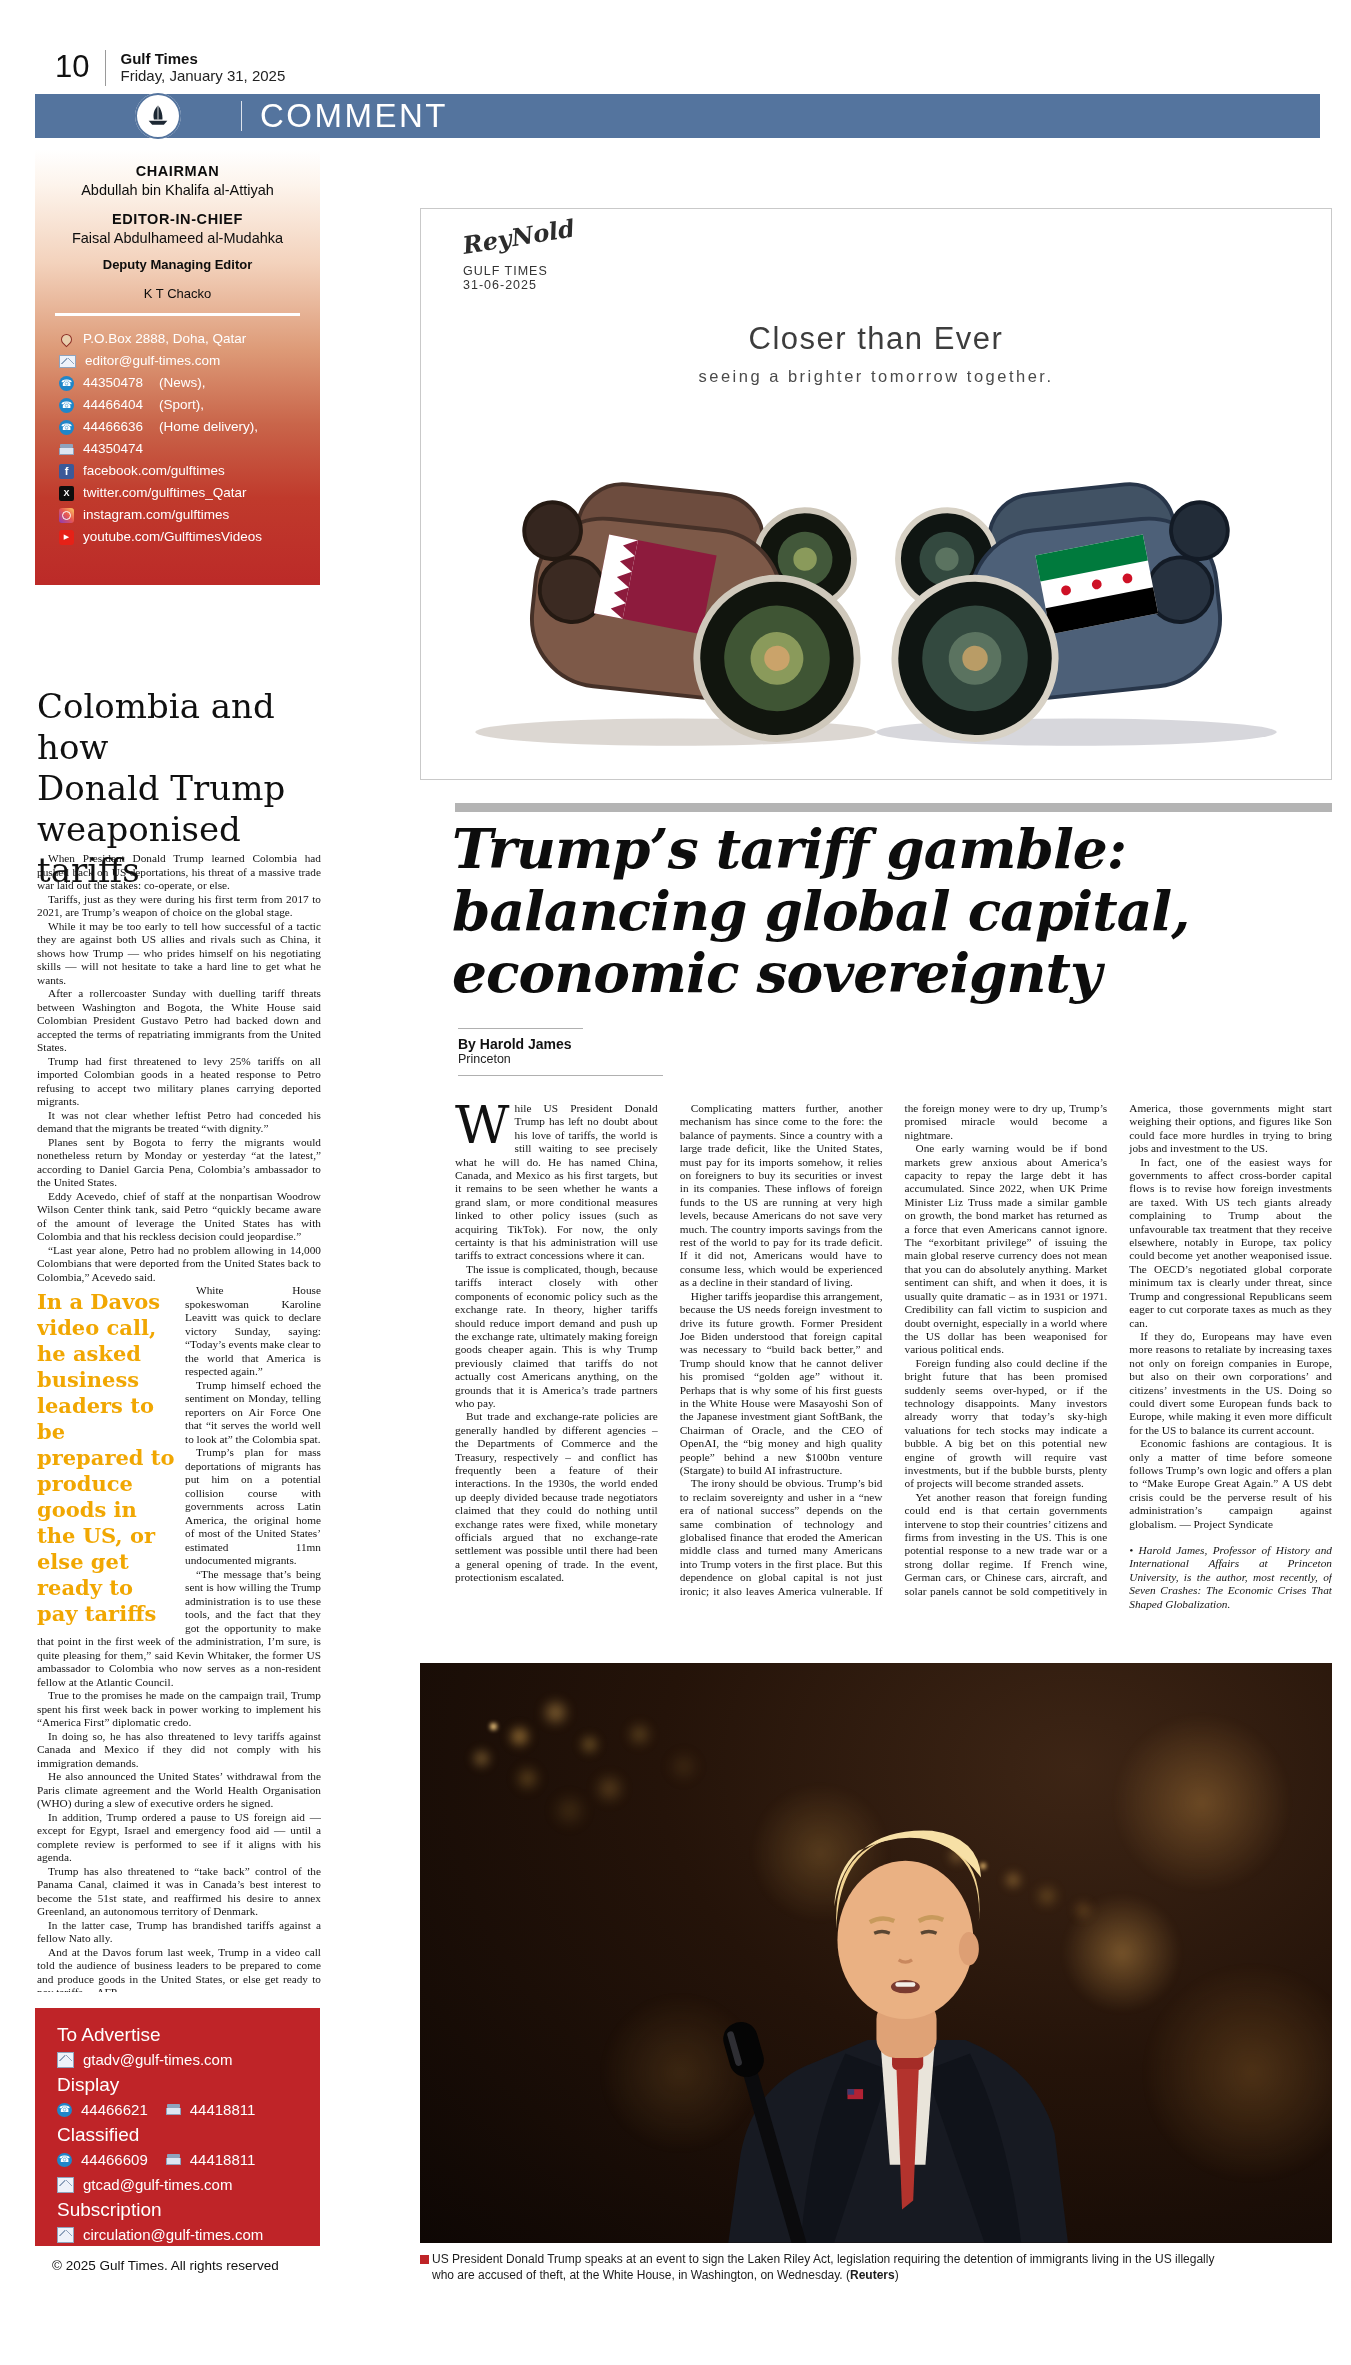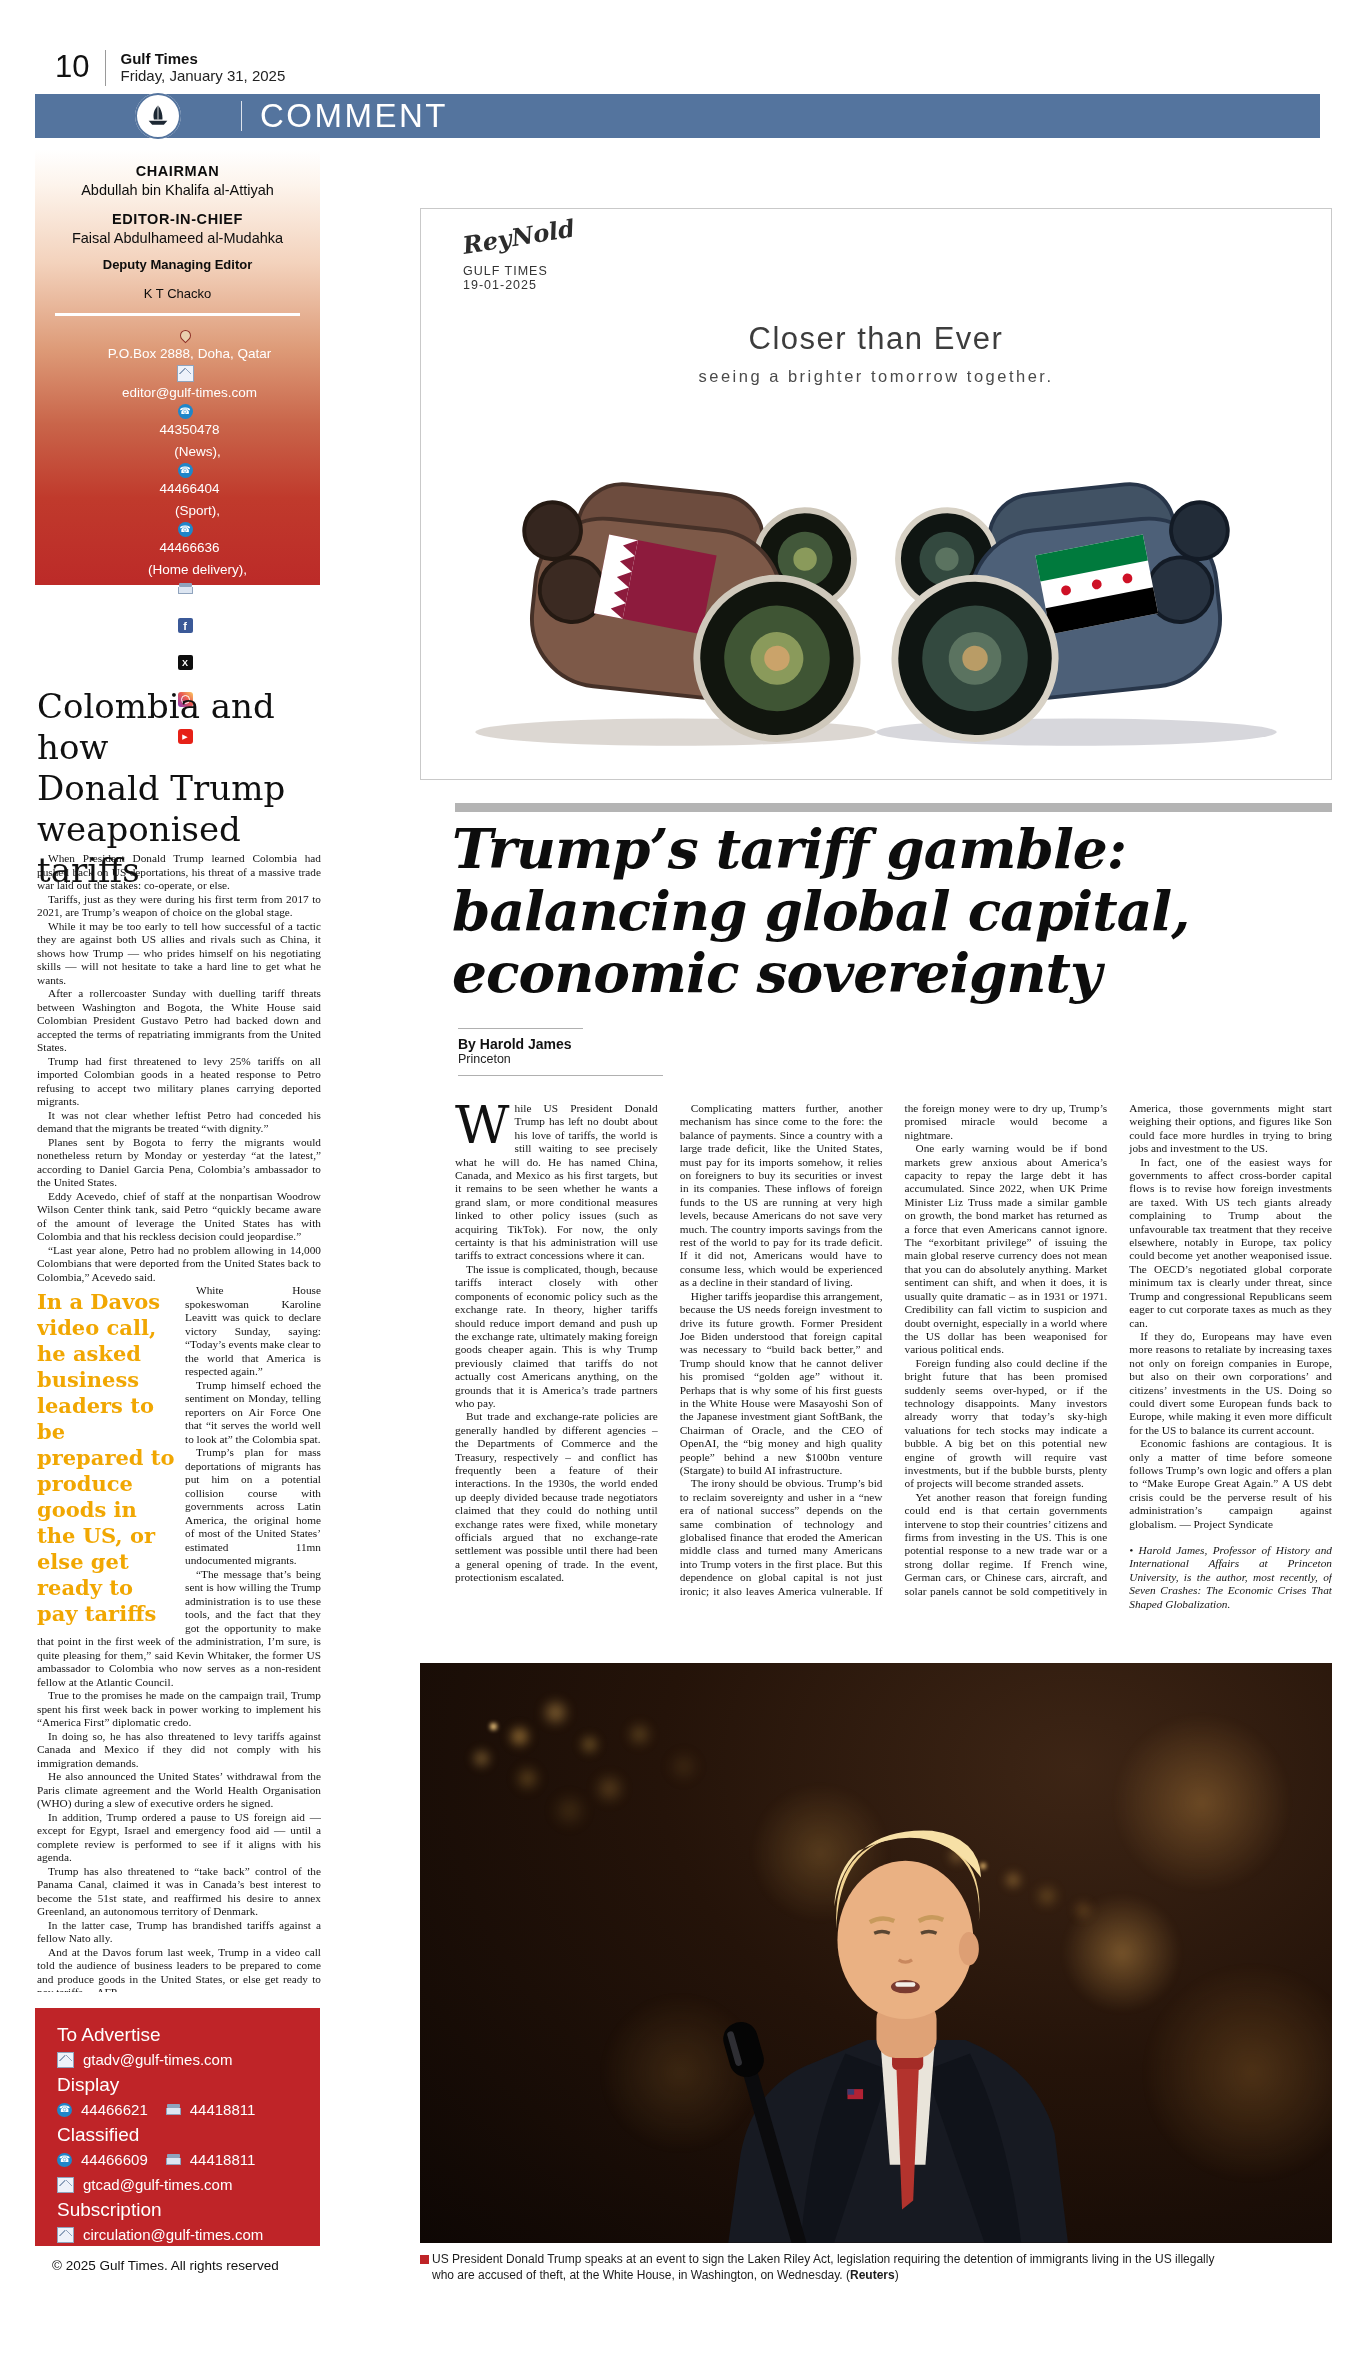--- a/index.html
+++ b/index.html
@@ -18,21 +18,21 @@
   .banner-title{color:#fff;font-size:33px;font-weight:300;letter-spacing:2.5px;line-height:44px;}
   
   .masthead{position:absolute;left:35px;top:150px;width:285px;height:435px;text-align:center;
     background:linear-gradient(180deg,#ffffff 0%,#fdf4ec 8%,#f3d2bc 26%,#dd9a77 46%,#c9654a 63%,#c03a2c 80%,#bc2a28 100%);}
   .m-label{font-weight:700;font-size:14.5px;letter-spacing:.6px;color:#0d0d0d;margin-top:13px;}
   .m-name{font-size:14.5px;color:#0d0d0d;margin-top:3px;}
   .m-sub{font-weight:700;font-size:13px;color:#0d0d0d;margin-top:11px;}
   .m-subname{font-size:13px;color:#0d0d0d;margin-top:14px;}
   .mast-rule{height:3px;background:#fff;margin:12px 20px 12px;}
   .contacts{padding-left:24px;text-align:left;}
-  .contact-row{display:flex;align-items:center;color:#fff;font-size:13.5px;line-height:22px;flex-direction:column;}
+  .contact-row{display:flex;align-items:center;color:#fff;font-size:13.5px;line-height:22px;}
   .c-text{color:#fff;}
   .c-note{margin-left:16px;color:#fff;}
   
   .icn{display:inline-flex;width:15px;height:15px;margin-right:9px;align-items:center;justify-content:center;flex:0 0 15px;position:relative;}
   .pin .pin-shape{width:9px;height:9px;background:#e9cfae;border:1.5px solid #8d2f26;border-radius:50% 50% 50% 0;transform:rotate(-45deg);}
   .mail{width:15px;height:11px;background:#eef2fa;border:1px solid #8fa3bd;flex:0 0 15px;}
   .mail-flap{position:absolute;inset:2px 1px auto 1px;height:6px;
      background:linear-gradient(135deg,transparent 44%,#8fa3bd 46%,#8fa3bd 56%,transparent 58%) left/50% 100% no-repeat,
                 linear-gradient(225deg,transparent 44%,#8fa3bd 46%,#8fa3bd 56%,transparent 58%) right/50% 100% no-repeat;}
   .phone{background:#1f86c9;border-radius:50%;color:#fff;font-size:9px;line-height:15px;}
@@ -280,21 +280,21 @@
           <span>circulation@gulf-times.com</span>
         </span>
       </div>
     </div>
   <div class="copyright">© 2025 Gulf Times. All rights reserved</div>
 
   <div class="cartoon">
     <div class="cartoon-sig">
       <div class="sig-script">ReyNold</div>
       <div class="sig-paper">GULF TIMES</div>
-      <div class="sig-date">19-01-2025</div>
+      <div class="sig-date">31-06-2025</div>
     </div>
     <div class="cartoon-caption">Closer than Ever</div>
     <div class="cartoon-sub">seeing  a  brighter  tomorrow  together.</div>
     <svg class="binocs" width="860" height="300" viewBox="0 0 880 300">
       <ellipse cx="235" cy="278" rx="205" ry="14" fill="#8a7a6a" opacity="0.3"></ellipse>
       <ellipse cx="645" cy="278" rx="205" ry="14" fill="#7a7a8a" opacity="0.3"></ellipse>
 
       <g transform="translate(30,5) rotate(6 200 160)">
         <rect x="95" y="25" width="190" height="95" rx="46" fill="#6d4c3e" stroke="#463128" stroke-width="4"></rect>
         <circle cx="330" cy="82" r="50" fill="#11150e" stroke="#cfc8bb" stroke-width="6"></circle>

